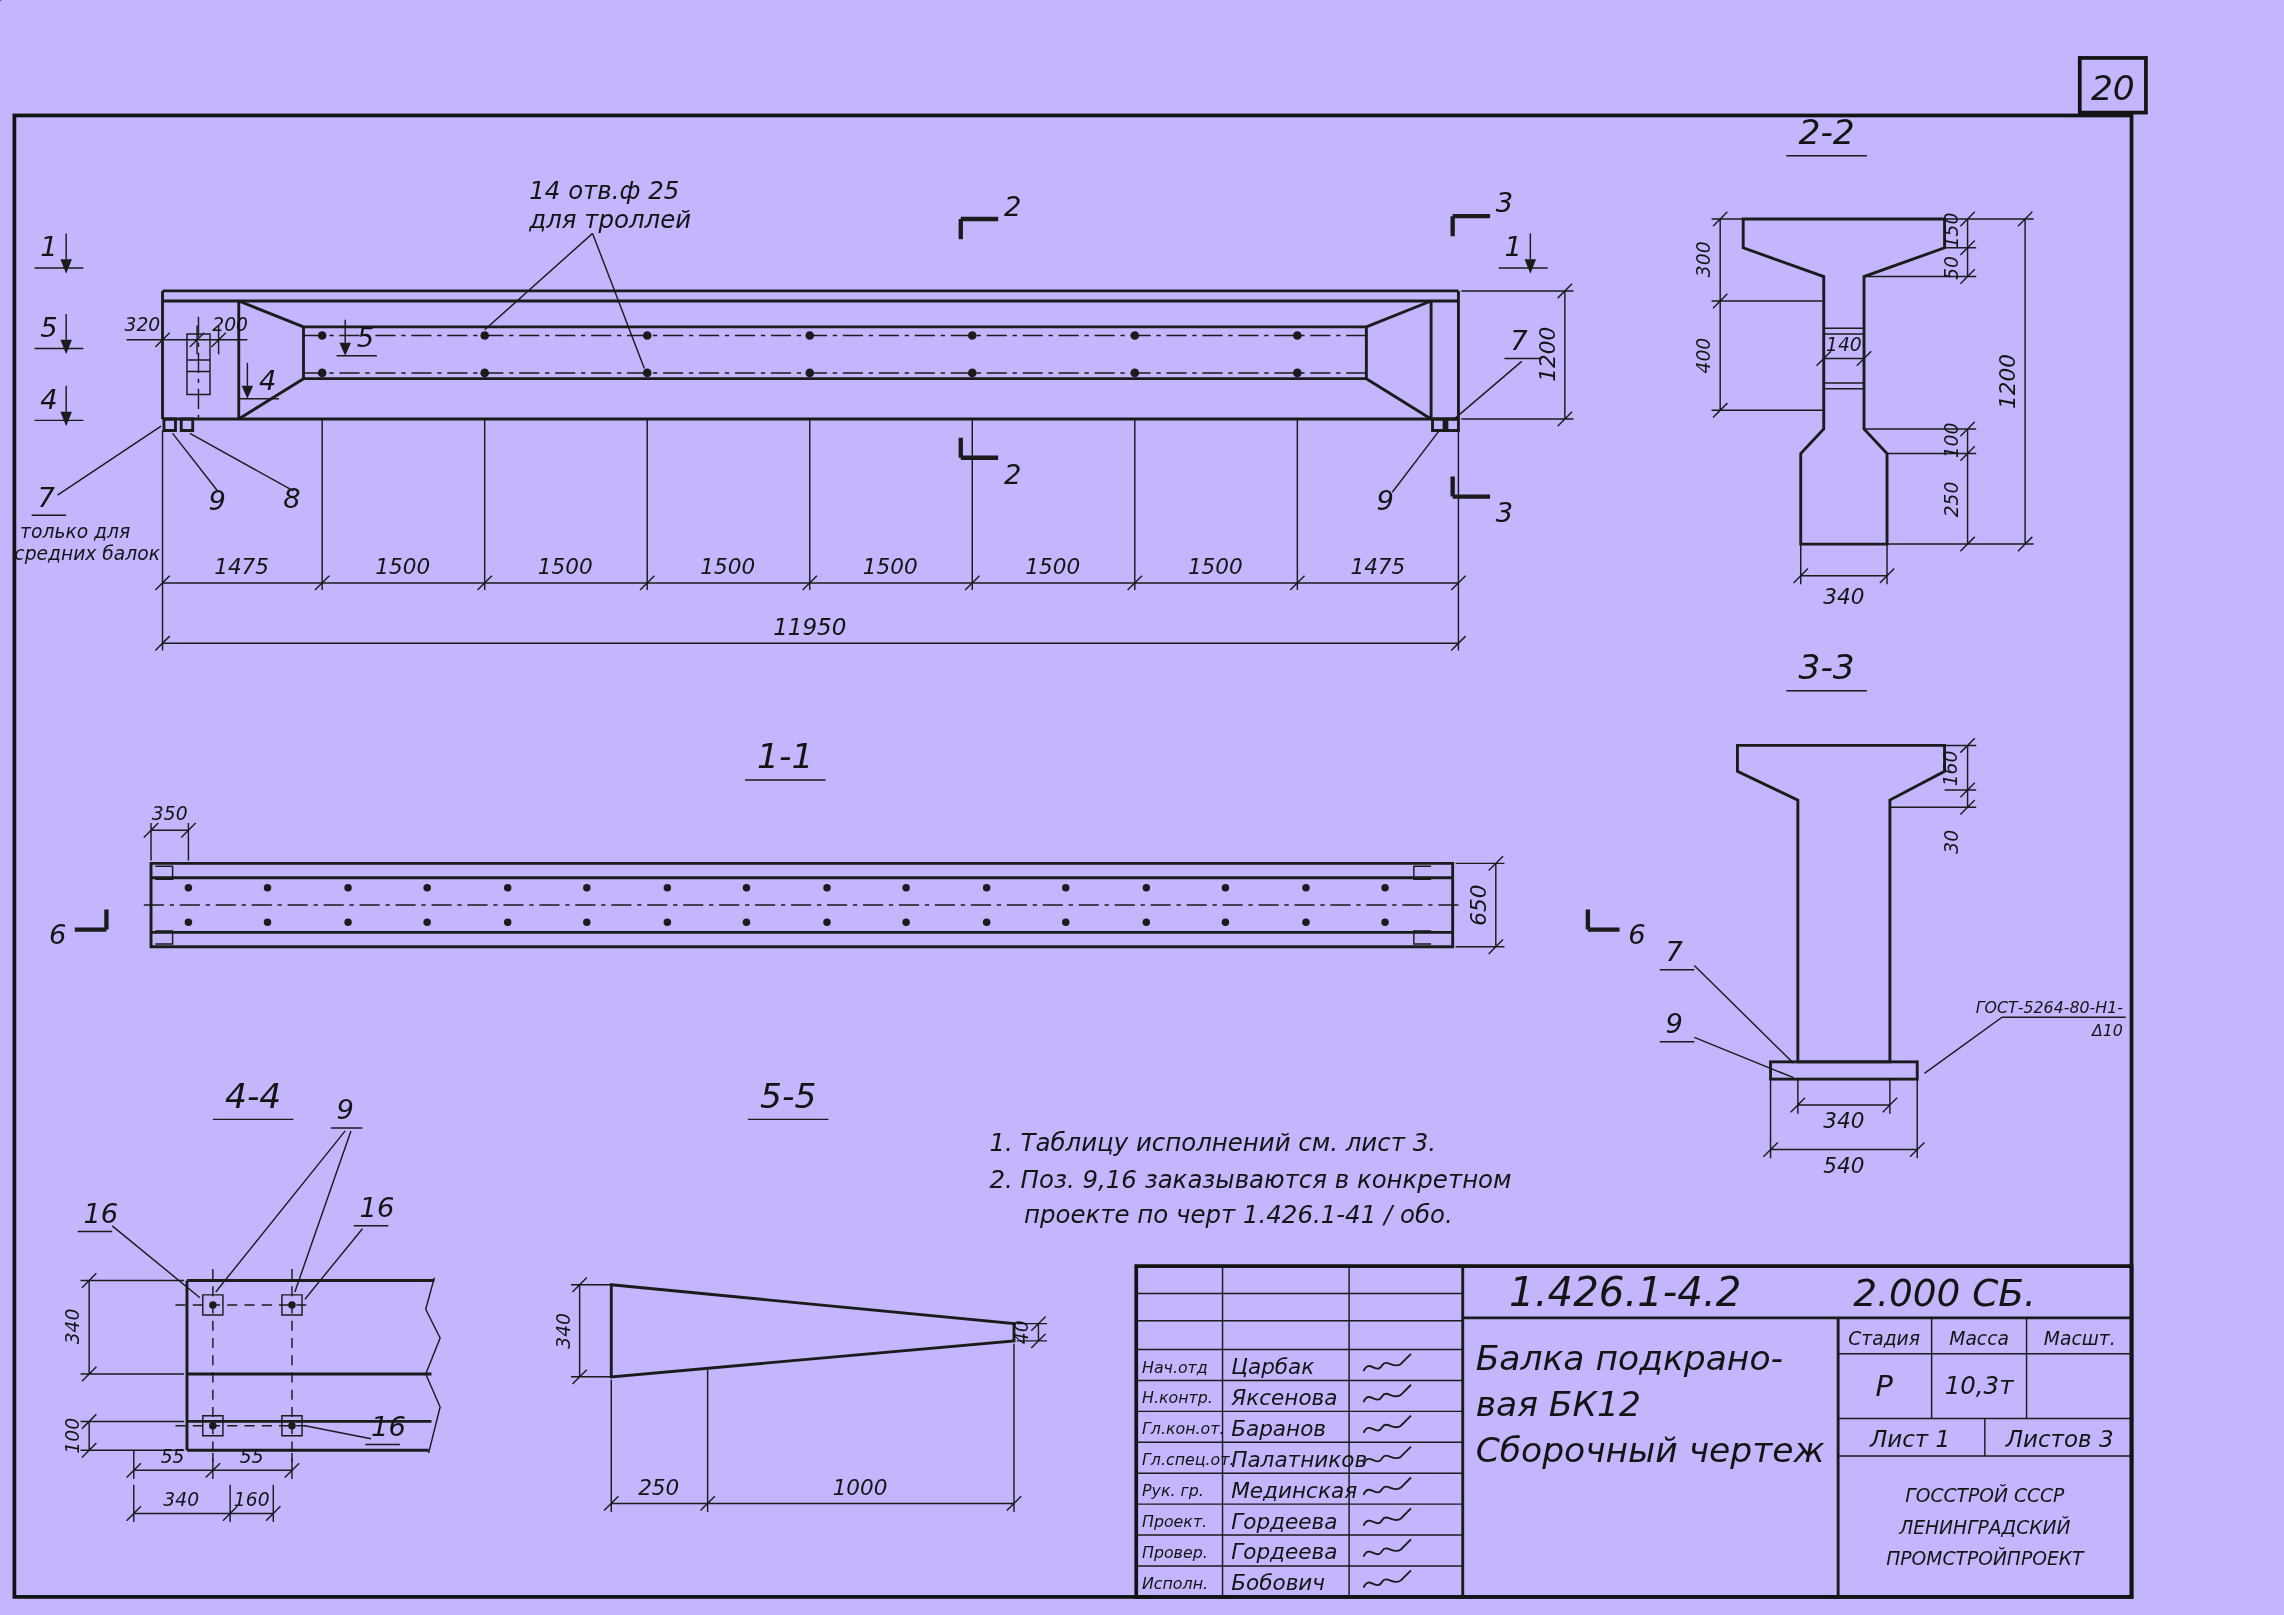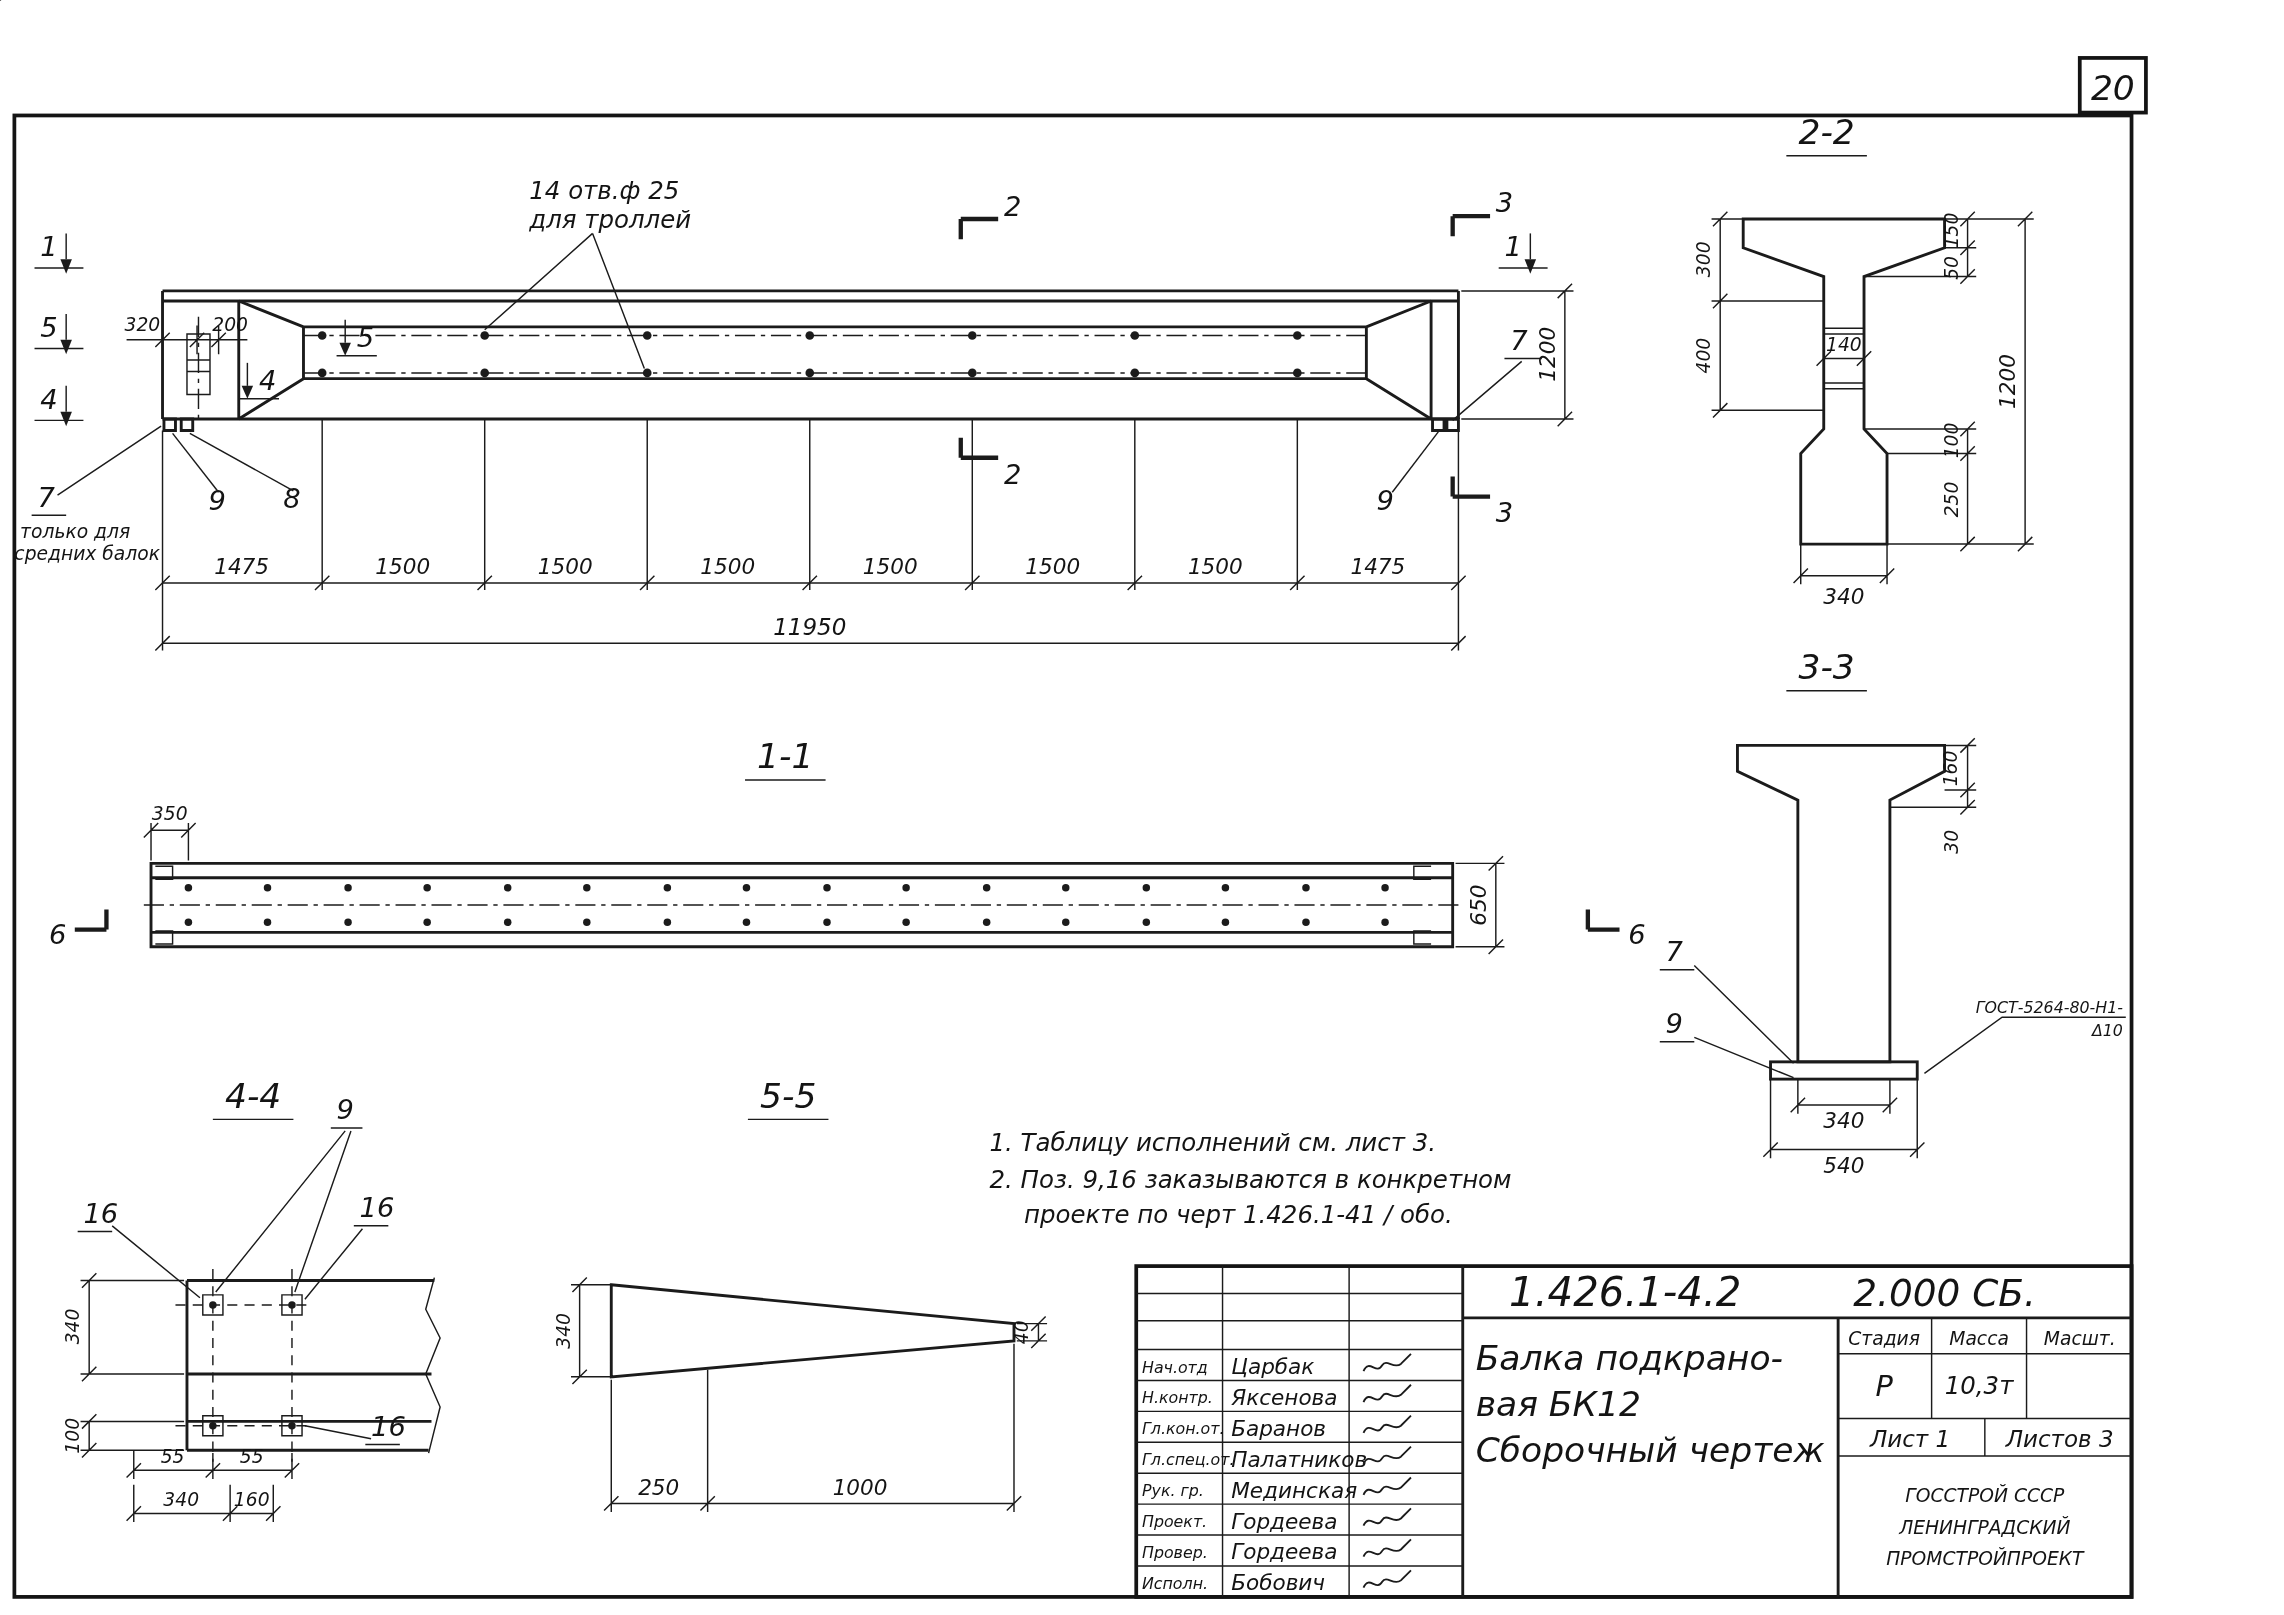--- a/index.html
+++ b/index.html
@@ -1,16 +1,16 @@
 <!DOCTYPE html>
 <html style="font-size:7.4px"><head>
 <meta charset="utf-8">
 <style>
   html,body{margin:0;padding:0;background:#e8e6e0;}
-  #sheet{position:relative;width:2284px;height:1616px;background:#ffffff;}
+  #sheet{position:relative;width:2284px;height:1616px;background:#c4b5fd;}
   svg{display:block;width:2284px;height:1616px;}
   path,line,rect,circle,polyline{vector-effect:none;}
   .ol{fill:none;stroke:#1b1b1b;stroke-width:2;}
   .ol3{fill:none;stroke:#1b1b1b;stroke-width:3;}
   .tl{fill:none;stroke:#1b1b1b;stroke-width:1;}
   .cl{fill:none;stroke:#1b1b1b;stroke-width:1;stroke-dasharray:14 4 3 4;}
   .dsh{fill:none;stroke:#1b1b1b;stroke-width:1;stroke-dasharray:7 5;}
   .frame{fill:none;stroke:#141414;stroke-width:2.6;}
   .dot{fill:#1b1b1b;stroke:none;}
   .sig{fill:none;stroke:#1b1b1b;stroke-width:1.3;}

